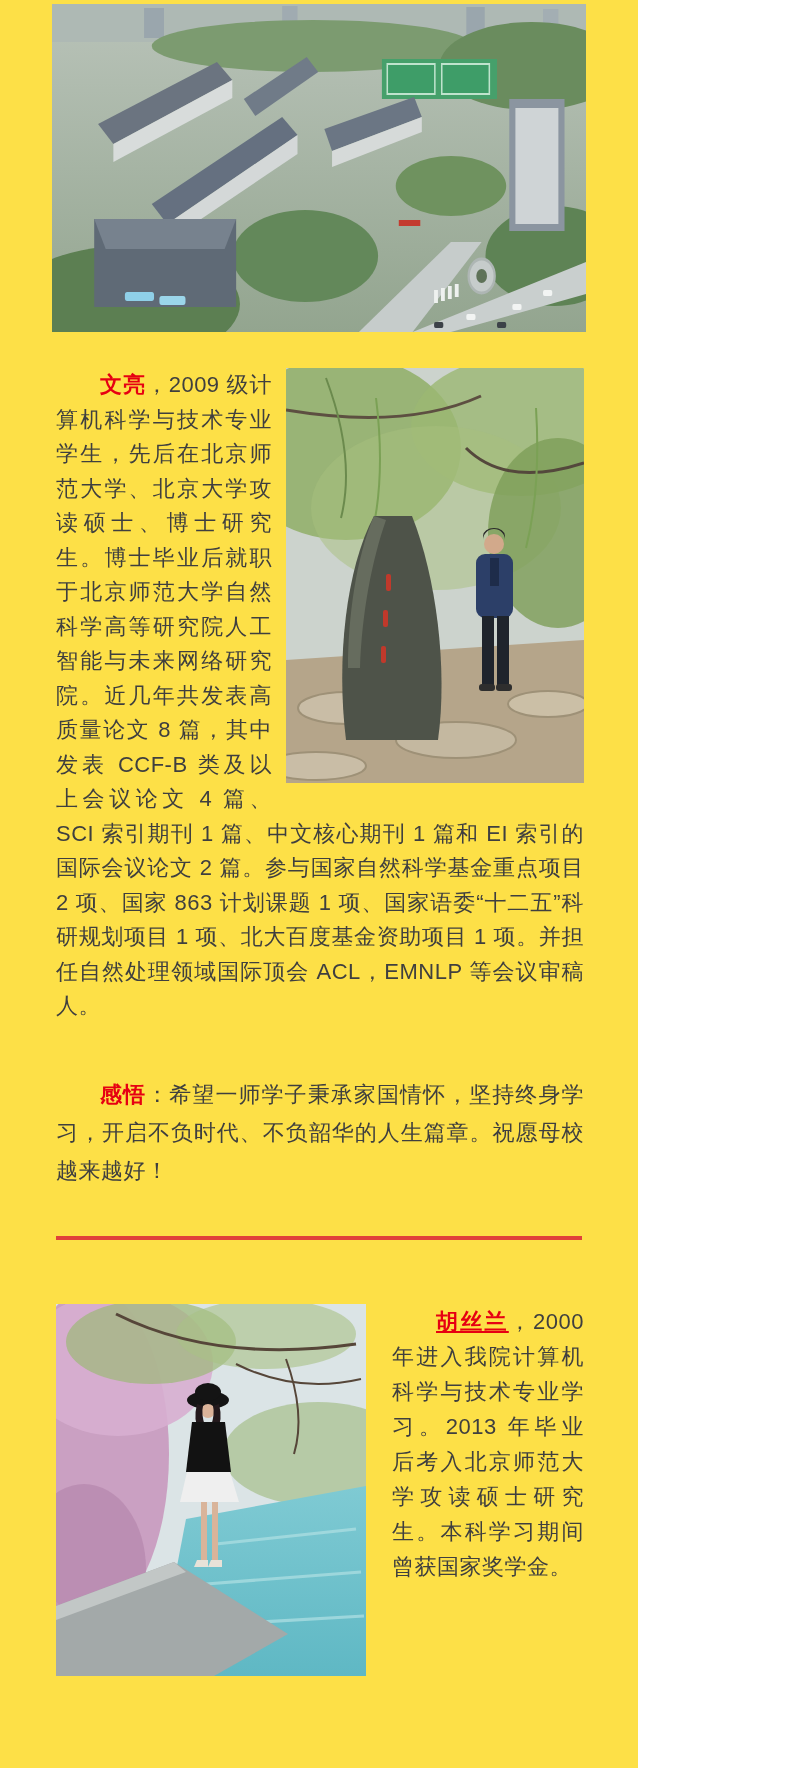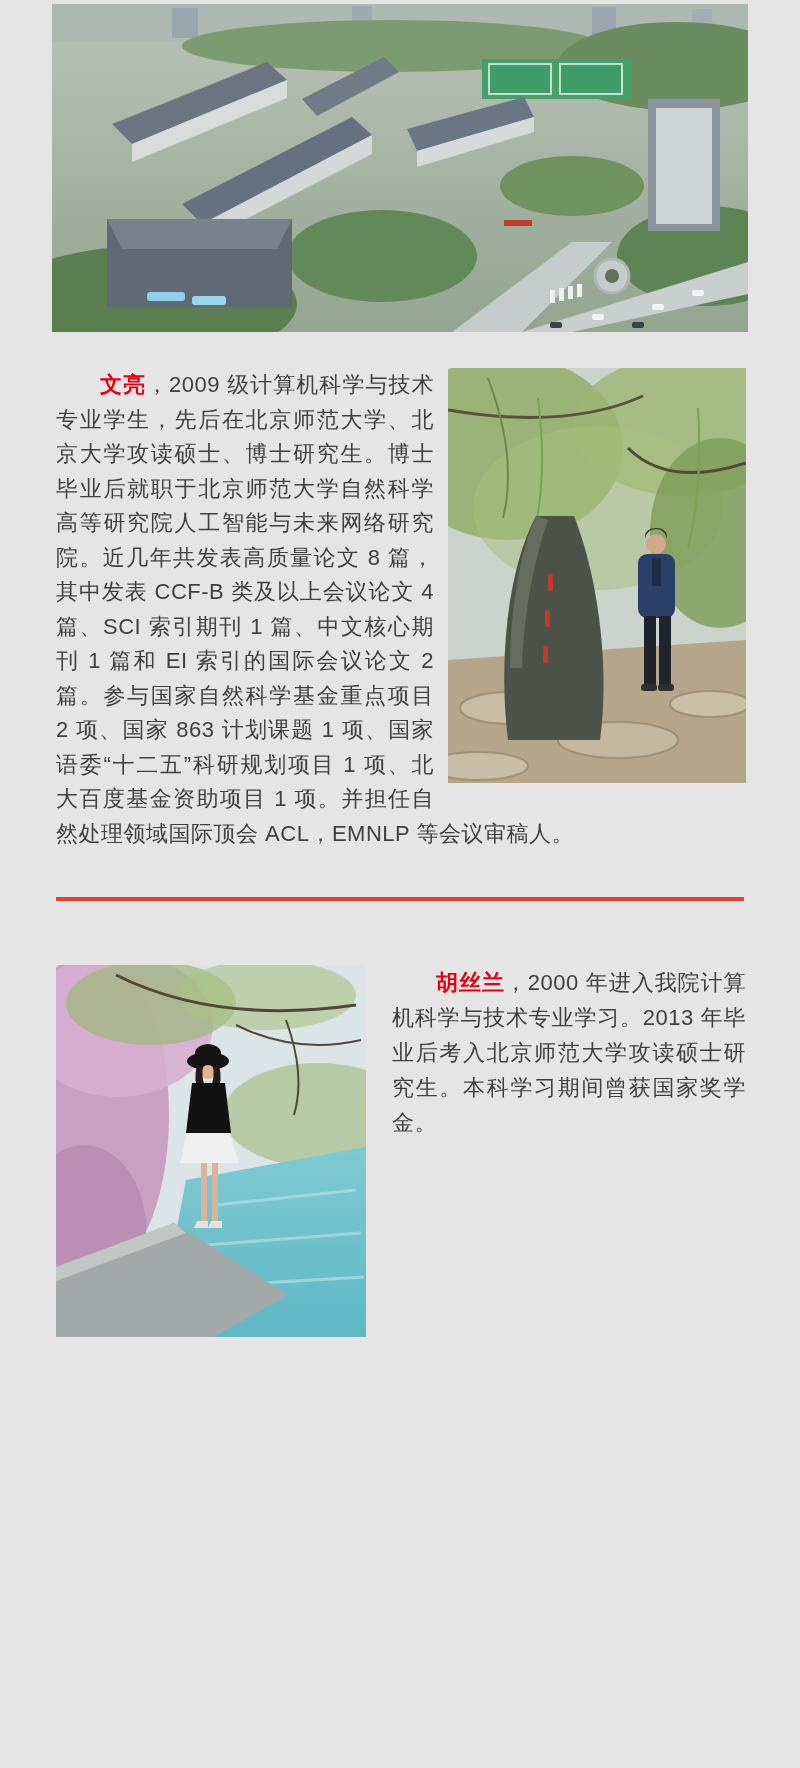--- a/index.html
+++ b/index.html
@@ -1,32 +1,32 @@
 <!DOCTYPE html>
 <html><head>
 <meta charset="utf-8">
 <style>
   html,body{margin:0;padding:0;background:#ffffff;}
   .page{
-    position:relative;width:800px;height:1768px;margin:0;background:#e5e5e5;
+    position:relative;width:638px;height:1768px;margin:0;background:#fde047;
     overflow:hidden;font-family:"Liberation Sans",sans-serif;color:#3f3f3f;
   }
   .hero{margin:4px 52px 0 52px;height:328px;}
   .hero svg{display:block;width:100%;height:100%;}
   .bio{
     margin:36px 54px 0 56px;overflow:hidden;
     font-size:22px;line-height:34.5px;letter-spacing:.5px;text-align:justify;
   }
   .bio p{margin:0;text-indent:2em;}
   .bio.second{margin-top:64px;line-height:35px;}
   .photo-r{float:right;width:298px;height:415px;margin:0 0 0 14px;}
   .photo-l{float:left;width:310px;height:372px;margin:0 26px 0 0;}
   .photo-r svg,.photo-l svg{display:block;width:100%;height:100%;}
   .name{color:#e60012;font-weight:bold;}
-  .name.underlined{}
+  .name.underlined{text-decoration:underline;}
   .reflection{
     margin:52px 54px 0 56px;font-size:22px;line-height:38px;
     letter-spacing:.5px;text-align:justify;
   }
   .reflection.second{margin-top:42px;}
   .reflection p{margin:0;text-indent:2em;}
   .label{color:#e60012;font-weight:bold;}
   .divider{height:4px;background:#e0413a;border:none;margin:46px 56px 0 56px;}
 </style>
 </head>
@@ -124,20 +124,23 @@
         <rect x="204" y="190" width="9" height="28" fill="#1e2c4a"></rect>
         <rect x="196" y="248" width="12" height="70" fill="#1f242c"></rect>
         <rect x="211" y="248" width="12" height="70" fill="#1f242c"></rect>
         <rect x="193" y="316" width="16" height="7" rx="3" fill="#2e2e2e"></rect>
         <rect x="210" y="316" width="16" height="7" rx="3" fill="#2e2e2e"></rect>
       </svg>
     </div>
     <p><span class="name">文亮</span><span>，2009 级计算机科学与技术专业学生，先后在北京师范大学、北京大学攻读硕士、博士研究生。博士毕业后就职于北京师范大学自然科学高等研究院人工智能与未来网络研究院。近几年共发表高质量论文 8 篇，其中发表 CCF-B 类及以上会议论文 4 篇、SCI 索引期刊 1 篇、中文核心期刊 1 篇和 EI 索引的国际会议论文 2 篇。参与国家自然科学基金重点项目 2 项、国家 863 计划课题 1 项、国家语委“十二五”科研规划项目 1 项、北大百度基金资助项目 1 项。并担任自然处理领域国际顶会 ACL，EMNLP 等会议审稿人。</span></p>
   </div>
 
+  <div class="reflection">
+    <p><span class="label">感悟</span><span>：希望一师学子秉承家国情怀，坚持终身学习，开启不负时代、不负韶华的人生篇章。祝愿母校越来越好！</span></p>
+  </div>
 
   <hr class="divider">
 
   <div class="bio second">
     <div class="photo-l" title="胡丝兰在樱花湖畔留影">
       <svg viewBox="0 0 310 372" preserveAspectRatio="none">
         <defs>
           <linearGradient id="wg" x1="0" y1="0" x2="0" y2="1">
             <stop offset="0" stop-color="#7fcad3"></stop>
               <stop offset="1" stop-color="#5fb8c4"></stop>

